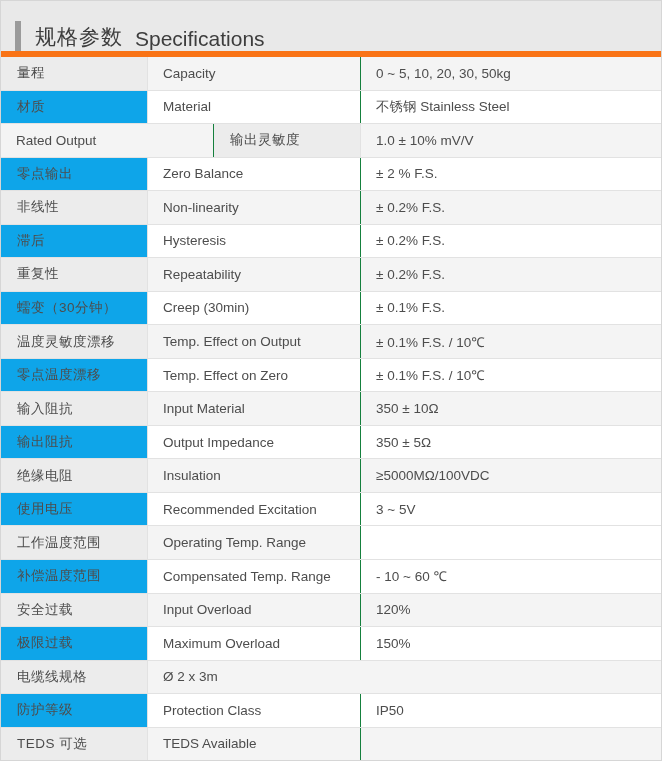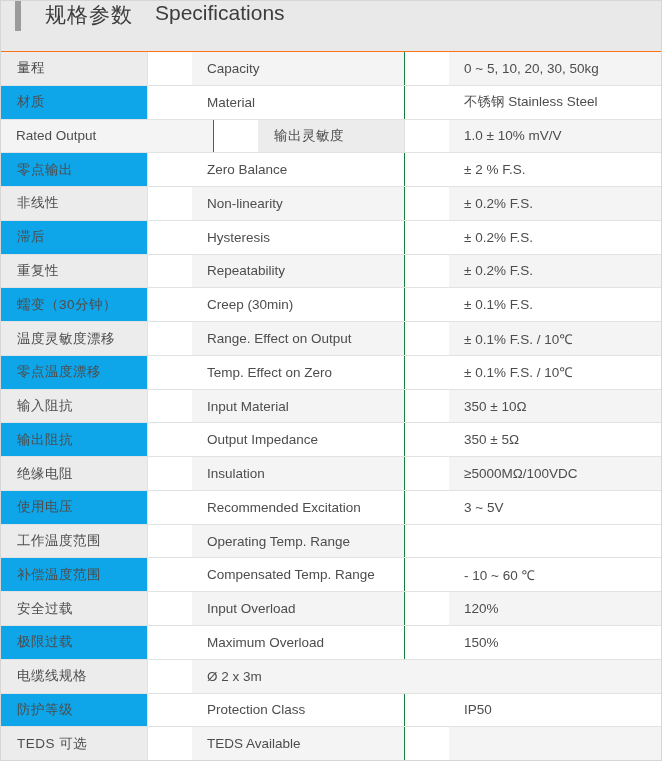--- a/index.html
+++ b/index.html
@@ -22,23 +22,22 @@
     background: #ffffff;
     display: flex;
     flex-direction: column;
   }
   
   .header {
     height: 50px;
     flex: 0 0 50px;
     background: #e9e9e9;
     display: flex;
-    align-items: flex-start;
-    border-bottom: 1px solid #f97316;
-    gap: 10px;
+    align-items: flex-end;
+    border-bottom: 6px solid #f97316;
   }
   .header-bar {
     width: 6px;
     height: 30px;
     background: #9b9b9b;
     margin-left: 14px;
     margin-right: 14px;
     flex: 0 0 6px;
   }
   .header-title-cn {
@@ -56,21 +55,20 @@
   .table {
     flex: 1 1 auto;
     display: flex;
     flex-direction: column;
   }
   .row {
     display: flex;
     flex: 1 1 0;
     min-height: 0;
     border-bottom: 1px solid #e2e2e2;
-    gap: 44px;
   }
   .row:last-child {
     border-bottom: none;
   }
   .row.shaded .cell-cn {
     background: #ececec;
   }
   .row.shaded .cell-en,
   .row.shaded .cell-val {
     background: #f4f4f4;
@@ -156,21 +154,21 @@
         <div class="cell cell-en">Repeatability</div>
         <div class="cell cell-val">± 0.2% F.S.</div>
       </div>
       <div class="row plain">
         <div class="cell cell-cn">蠕变（30分钟）</div>
         <div class="cell cell-en">Creep (30min)</div>
         <div class="cell cell-val">± 0.1% F.S.</div>
       </div>
       <div class="row shaded">
         <div class="cell cell-cn">温度灵敏度漂移</div>
-        <div class="cell cell-en">Range. Effect on Output</div>
+        <div class="cell cell-en">Temp. Effect on Output</div>
         <div class="cell cell-val">± 0.1% F.S. / 10℃</div>
       </div>
       <div class="row plain">
         <div class="cell cell-cn">零点温度漂移</div>
         <div class="cell cell-en">Temp. Effect on Zero</div>
         <div class="cell cell-val">± 0.1% F.S. / 10℃</div>
       </div>
       <div class="row shaded">
         <div class="cell cell-cn">输入阻抗</div>
         <div class="cell cell-en">Input Material</div>

